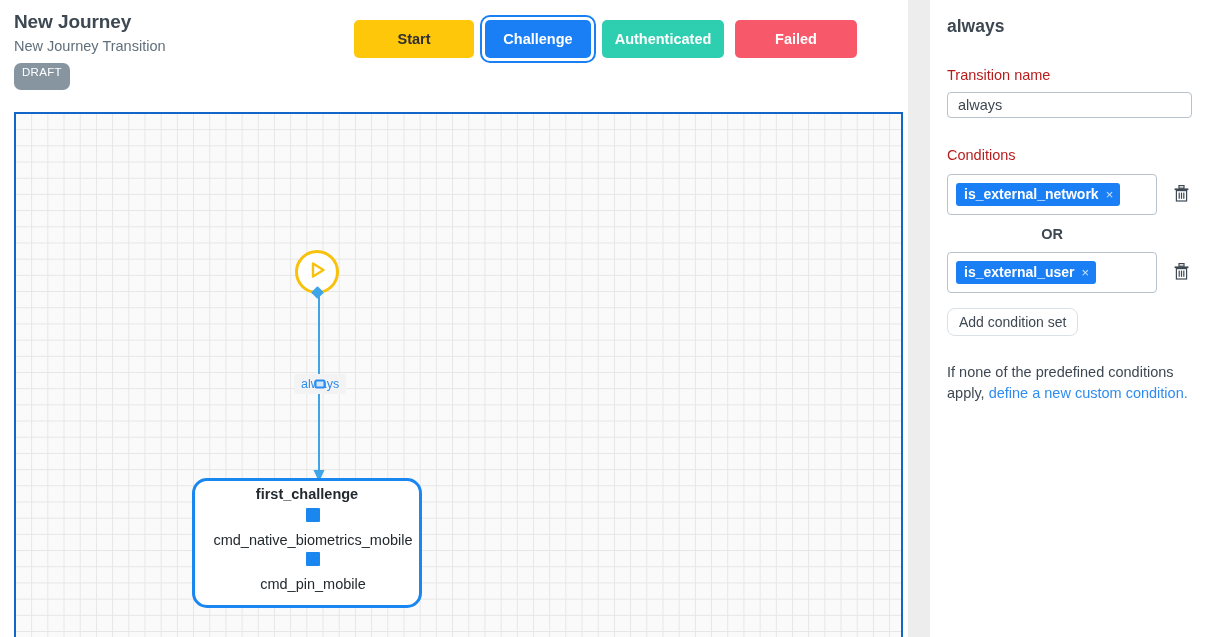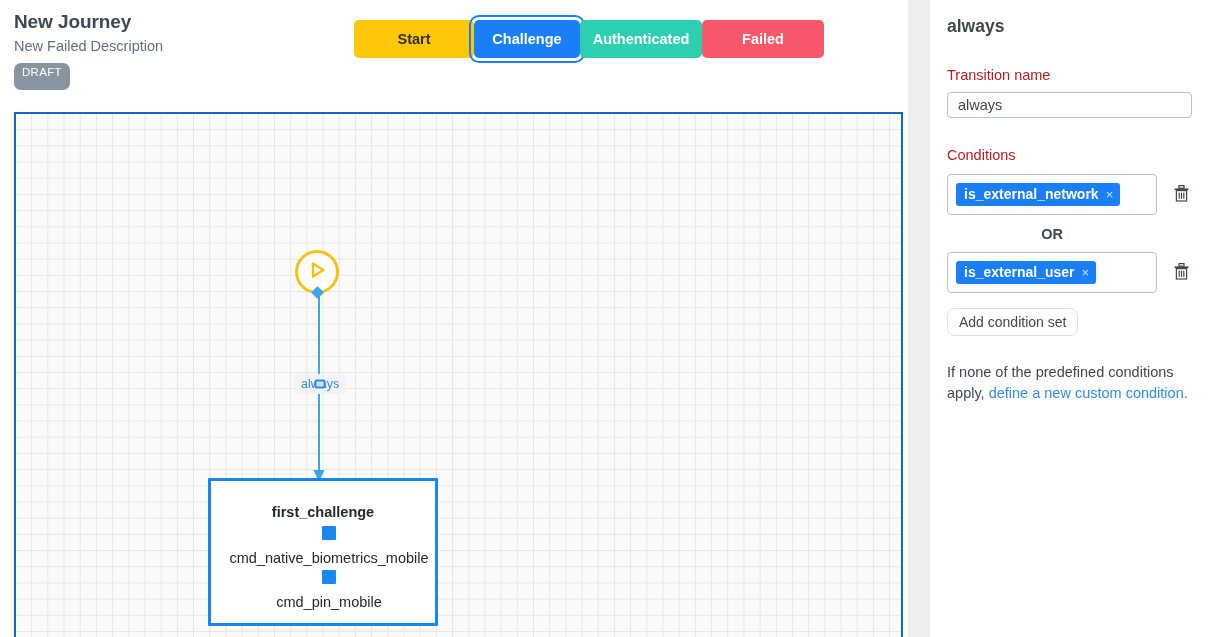--- a/index.html
+++ b/index.html
@@ -30,21 +30,21 @@
   #journey-badge {
     display: inline-block; margin-top: 7px;
     background: #8795a1; color: #ffffff;
     font-size: 11.5px; letter-spacing: 0.3px;
     padding: 3px 8px 12px; border-radius: 7px;
   }
 
   
   #state-buttons {
     position: absolute; left: 354px; top: 20px;
-    display: flex; align-items: center; gap: 0;
+    display: flex; align-items: center; gap: 11px;
   }
   .state-btn {
     height: 38px; border: none; border-radius: 5px;
     font-family: "Liberation Sans", sans-serif;
     font-size: 14.5px; font-weight: bold; cursor: pointer;
     display: flex; align-items: center; justify-content: center;
     padding: 0 18px; white-space: nowrap;
   }
   .state-btn.start { background: #ffc709; color: #2f2f2f; width: 120px; }
   .state-btn.challenge {
@@ -94,24 +94,24 @@
   #edge-label-glyph {
     position: absolute; left: 50%; top: 50%;
     transform: translate(-50%, -50%);
     width: 11px; height: 9px;
     border: 2px solid #2d8cf0; border-radius: 2px;
     background: #cfe6fb;
   }
 
   
   #challenge-node {
-    position: absolute; left: 192px; top: 364px;
+    position: absolute; left: 176px; top: 364px;
     width: 230px; min-height: 72px;
     background: #ffffff; border: 3px solid #1a86f0;
-    border-radius: 1px; padding: 22px 0 10px; cursor: pointer;
+    border-radius: 15px; padding: 4px 0 10px; cursor: pointer;
   }
   #challenge-node-title {
     text-align: center; font-size: 14.5px; font-weight: bold;
     color: #22292f; line-height: 18px; margin-bottom: 4px;
   }
   .node-item {
     display: flex; align-items: center; gap: 8px;
     padding: 1px 0 1px 12px; line-height: 20px; flex-direction: column;
   }
   .node-item-swatch {
@@ -187,21 +187,21 @@
 </style>
 </head>
 <body>
 
 <div id="app">
 
   <div id="main-area">
 
     <div id="journey-header">
       <div id="journey-title">New Journey</div>
-      <div id="journey-subtitle">New Failed Description</div>
+      <div id="journey-subtitle">New Journey Transition</div>
       <span id="journey-badge">DRAFT</span>
     </div>
 
     <div id="state-buttons">
       <button class="state-btn start">Start</button>
       <button class="state-btn challenge">Challenge</button>
       <button class="state-btn authenticated">Authenticated</button>
       <button class="state-btn failed">Failed</button>
     </div>
 

